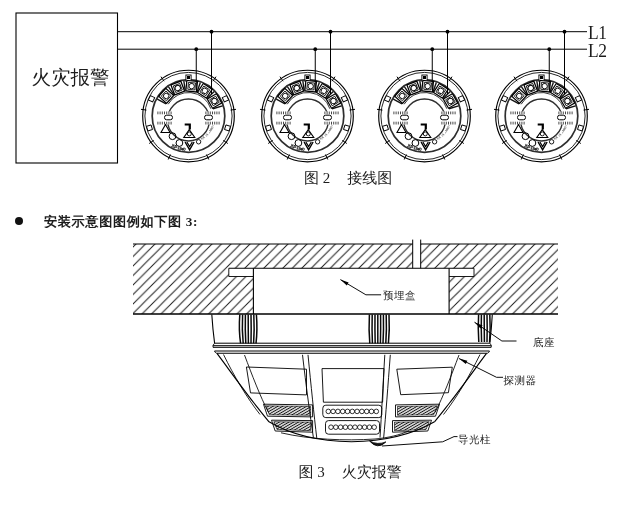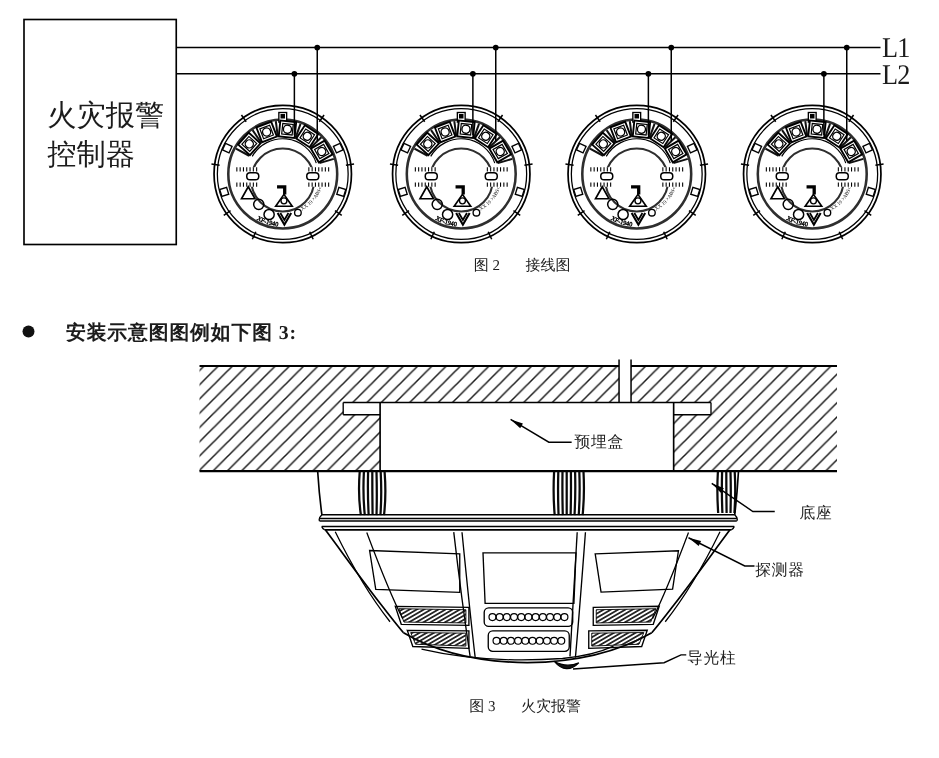--- a/index.html
+++ b/index.html
@@ -5,21 +5,21 @@
   html,body{margin:0;padding:0;background:#fff;}
   .page{position:relative;width:626px;height:505px;background:#fff;overflow:hidden;
         font-family:"Liberation Serif","DejaVu Serif",serif;color:#1c1c1c;}
   .page svg{position:absolute;left:0;top:0;}
   .txt{position:absolute;white-space:nowrap;color:#1c1c1c;}
   .controller-label{left:31.5px;top:64.5px;font-size:19.5px;line-height:26.6px;letter-spacing:0px;}
   .bus-label{left:588px;font-size:19px;line-height:19px;letter-spacing:-0.5px;
              transform:scaleX(0.92);transform-origin:left top;}
   .bus-label.l1{top:23px;}
   .bus-label.l2{top:40.5px;}
-  .fig-caption{font-size:10px;line-height:16px;transform:translateX(-50%);}
+  .fig-caption{font-size:15px;line-height:16px;transform:translateX(-50%);}
   .fig-caption .cap-title{margin-left:17px;}
   .caption-2{left:348px;top:169.5px;}
   .caption-3{left:350px;top:464px;}
   .bullet-line{left:44px;top:214.5px;font-size:13.2px;line-height:14px;font-weight:bold;letter-spacing:0.6px;text-align:right;}
   .bullet-dot{position:absolute;left:15px;top:216.5px;width:8px;height:8px;border-radius:50%;background:#111;}
   .part-label{font-size:10.5px;line-height:11px;color:#222;letter-spacing:0.5px;}
   .lbl-box{left:383px;top:290px;}
   .lbl-base{left:517px;top:336.5px;margin-left:16px;}
   .lbl-detector{left:503.5px;top:374.5px;}
   .lbl-lightguide{left:458px;top:433.5px;}
@@ -336,21 +336,20 @@
       </g>
       <g>
         <path d="M382,446 L442.7,441.8 L454,436.6 H457.5"></path>
       </g>
     </g>
   </g>
 </svg>
 
 <div class="txt controller-label">
   <div>火灾报警</div>
-  <div>控制器</div>
 </div>
 
 <div class="txt bus-label l1">L1</div>
 <div class="txt bus-label l2">L2</div>
 
 <div class="txt fig-caption caption-2">
   <span>图 2</span><span class="cap-title">接线图</span>
 </div>
 
 <div class="bullet-dot"></div>

